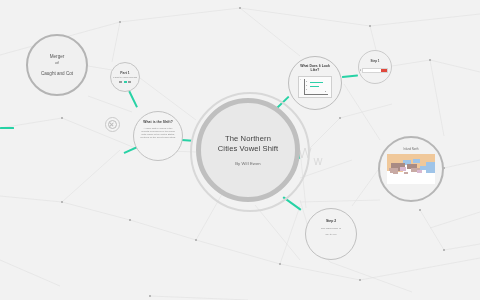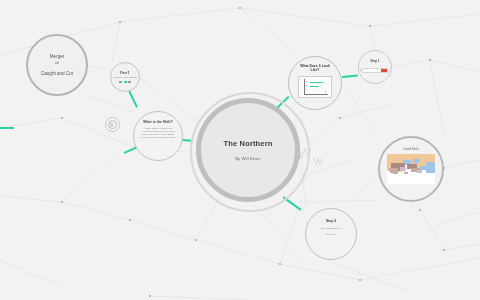--- a/index.html
+++ b/index.html
@@ -48,21 +48,21 @@
   #title-bubble::before {
     content: "";
     position: absolute;
     left: -11px; top: -11px;
     width: 116px; height: 116px;
     border-radius: 50%;
     border: 2px solid #d8d8d8;
   }
   .title-line {
     font-size: 7.6px;
-    font-weight: bold;
+    font-weight: normal;
     line-height: 10px;
     letter-spacing: 0.1px;
     color: #3f3f3f;
   }
   .title-author {
     margin-top: 7px;
     font-size: 4.2px;
     color: #6e6e6e;
     letter-spacing: 0.1px;
   }
@@ -330,20 +330,21 @@
   <div class="teal" style="left:124px; top:152px; width:22px; height:2.4px; transform:rotate(-24deg);"></div>
   <div class="teal" style="left:167px; top:138px; width:26px; height:2.4px; transform:rotate(4deg);"></div>
   <div class="teal" style="left:0px;   top:127px; width:14px; height:2.4px; transform:rotate(0deg);"></div>
   <div class="teal" style="left:276px; top:108px; width:18px; height:2.4px; transform:rotate(-44deg);"></div>
   <div class="teal" style="left:342px; top:76px;  width:16px; height:2.4px; transform:rotate(-6deg);"></div>
   <div class="teal" style="left:283px; top:196px; width:22px; height:2.4px; transform:rotate(36deg);"></div>
   <div class="teal" style="left:297px; top:148px; width:10px; height:2.4px; transform:rotate(78deg);"></div>
 
   <div class="bubble" id="title-bubble">
     <div class="title-line">The Northern</div>
+    <div class="title-line">Cities Vowel Shift</div>
     <div class="title-author">By Will Ewen</div>
   </div>
 
   <div class="bubble" id="merger-bubble">
     <div class="merger-l1">Merger</div>
     <div class="merger-l2">of</div>
     <div class="merger-l3">Caught and Cot</div>
   </div>
 
   <div class="bubble" id="part1-bubble">

